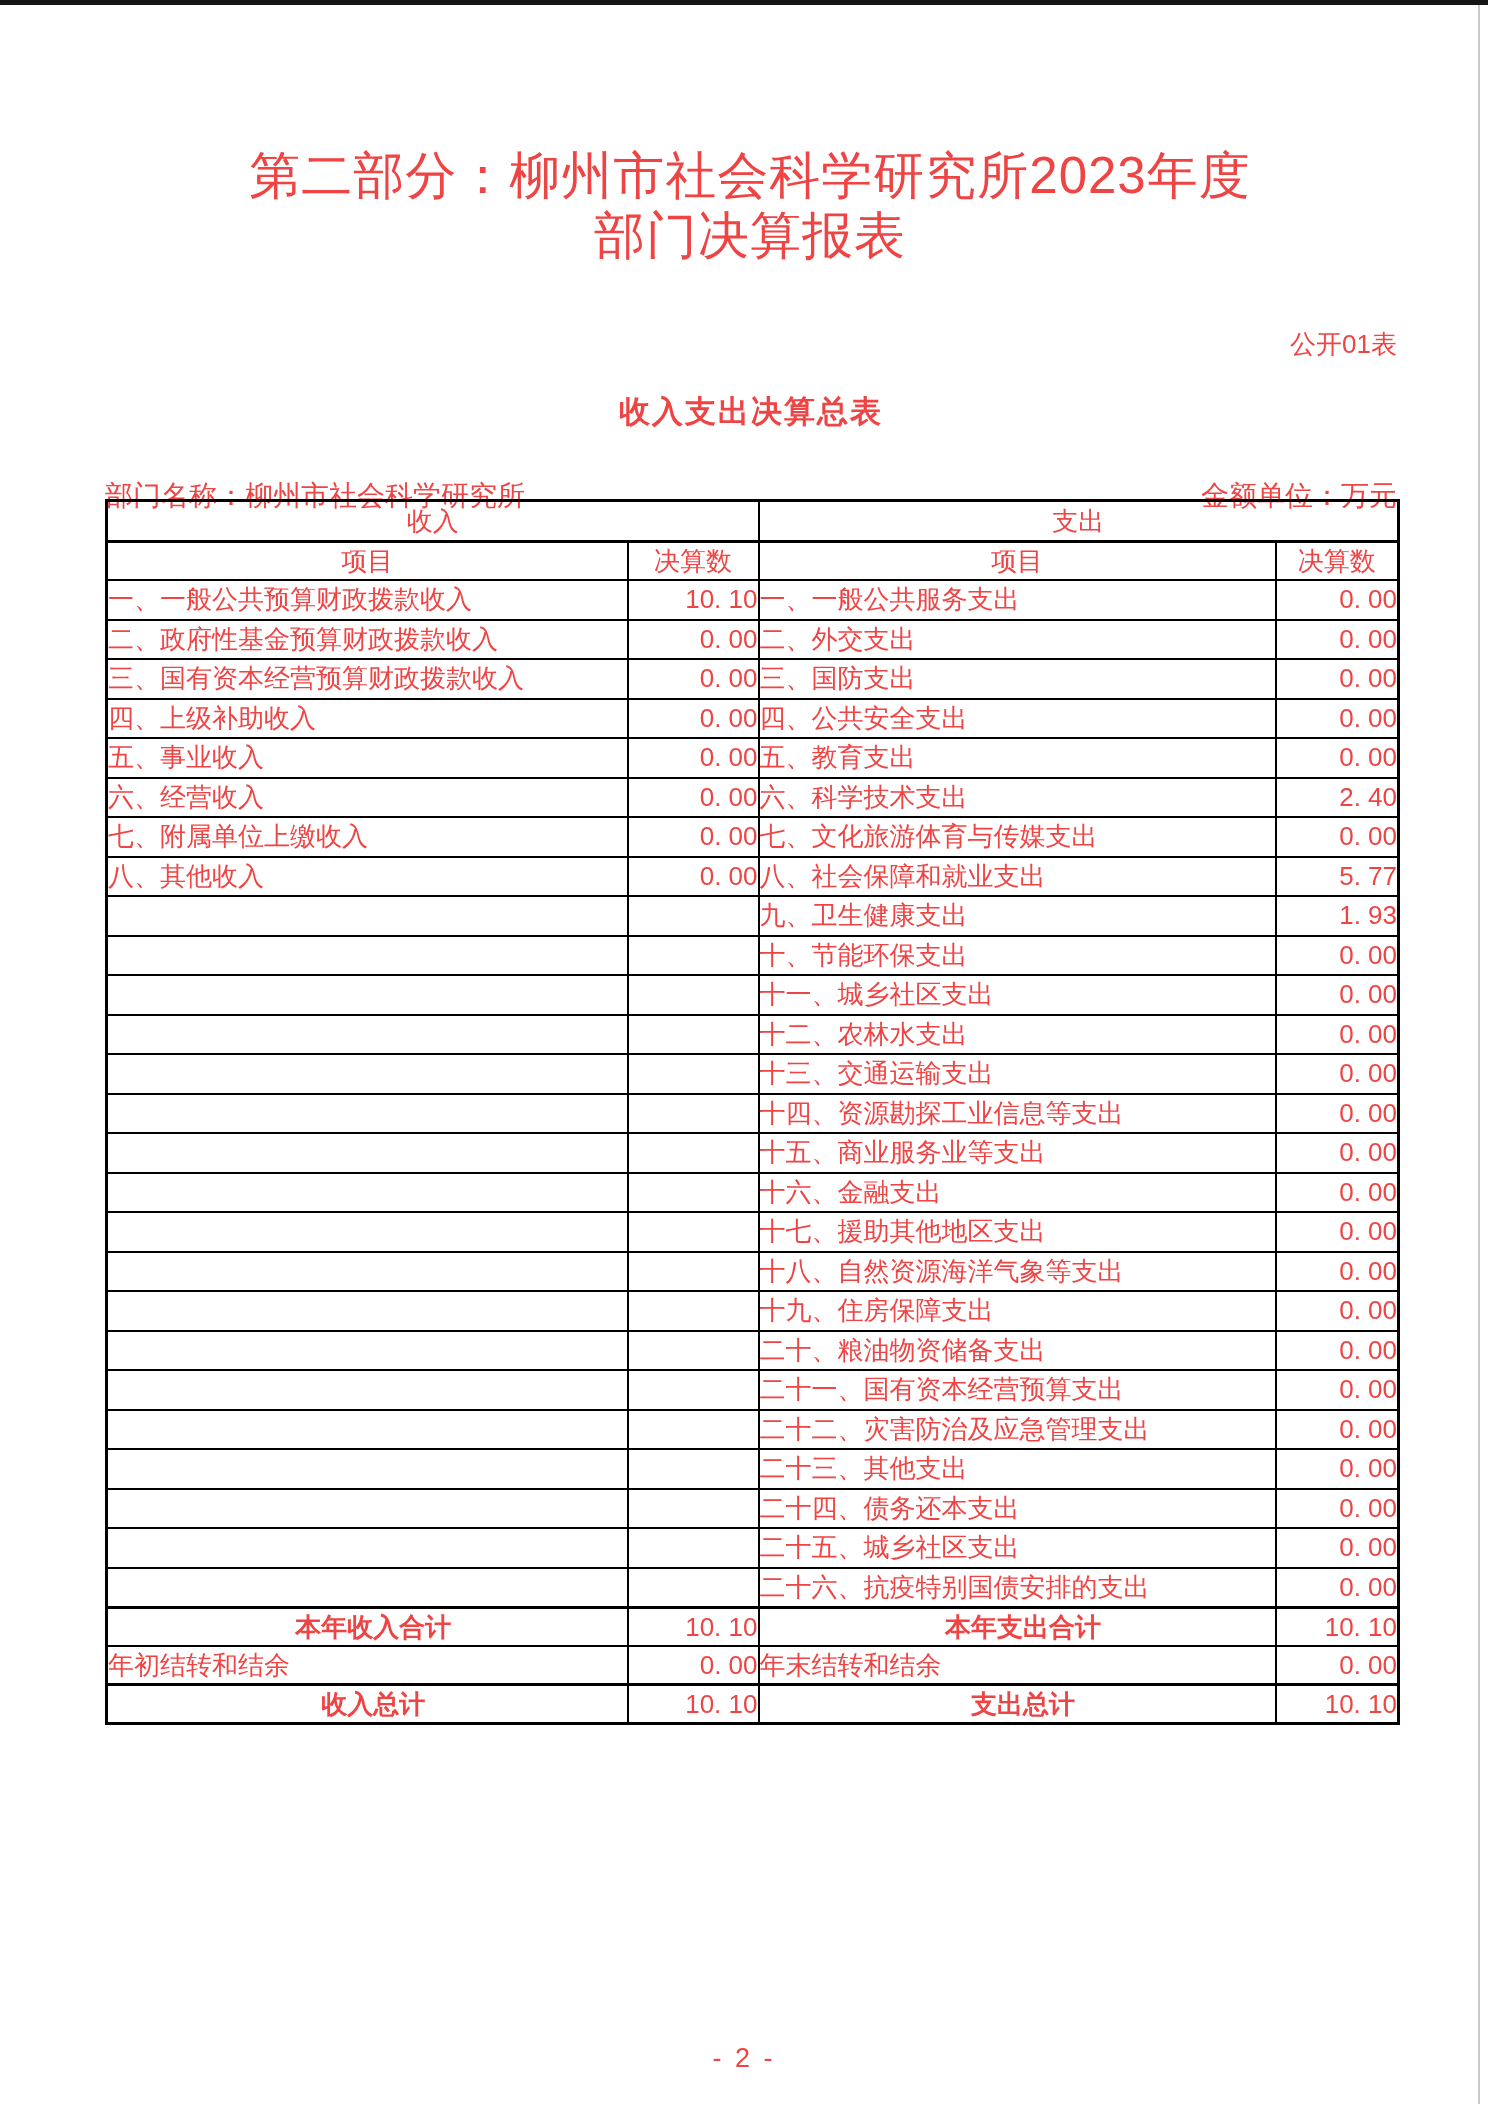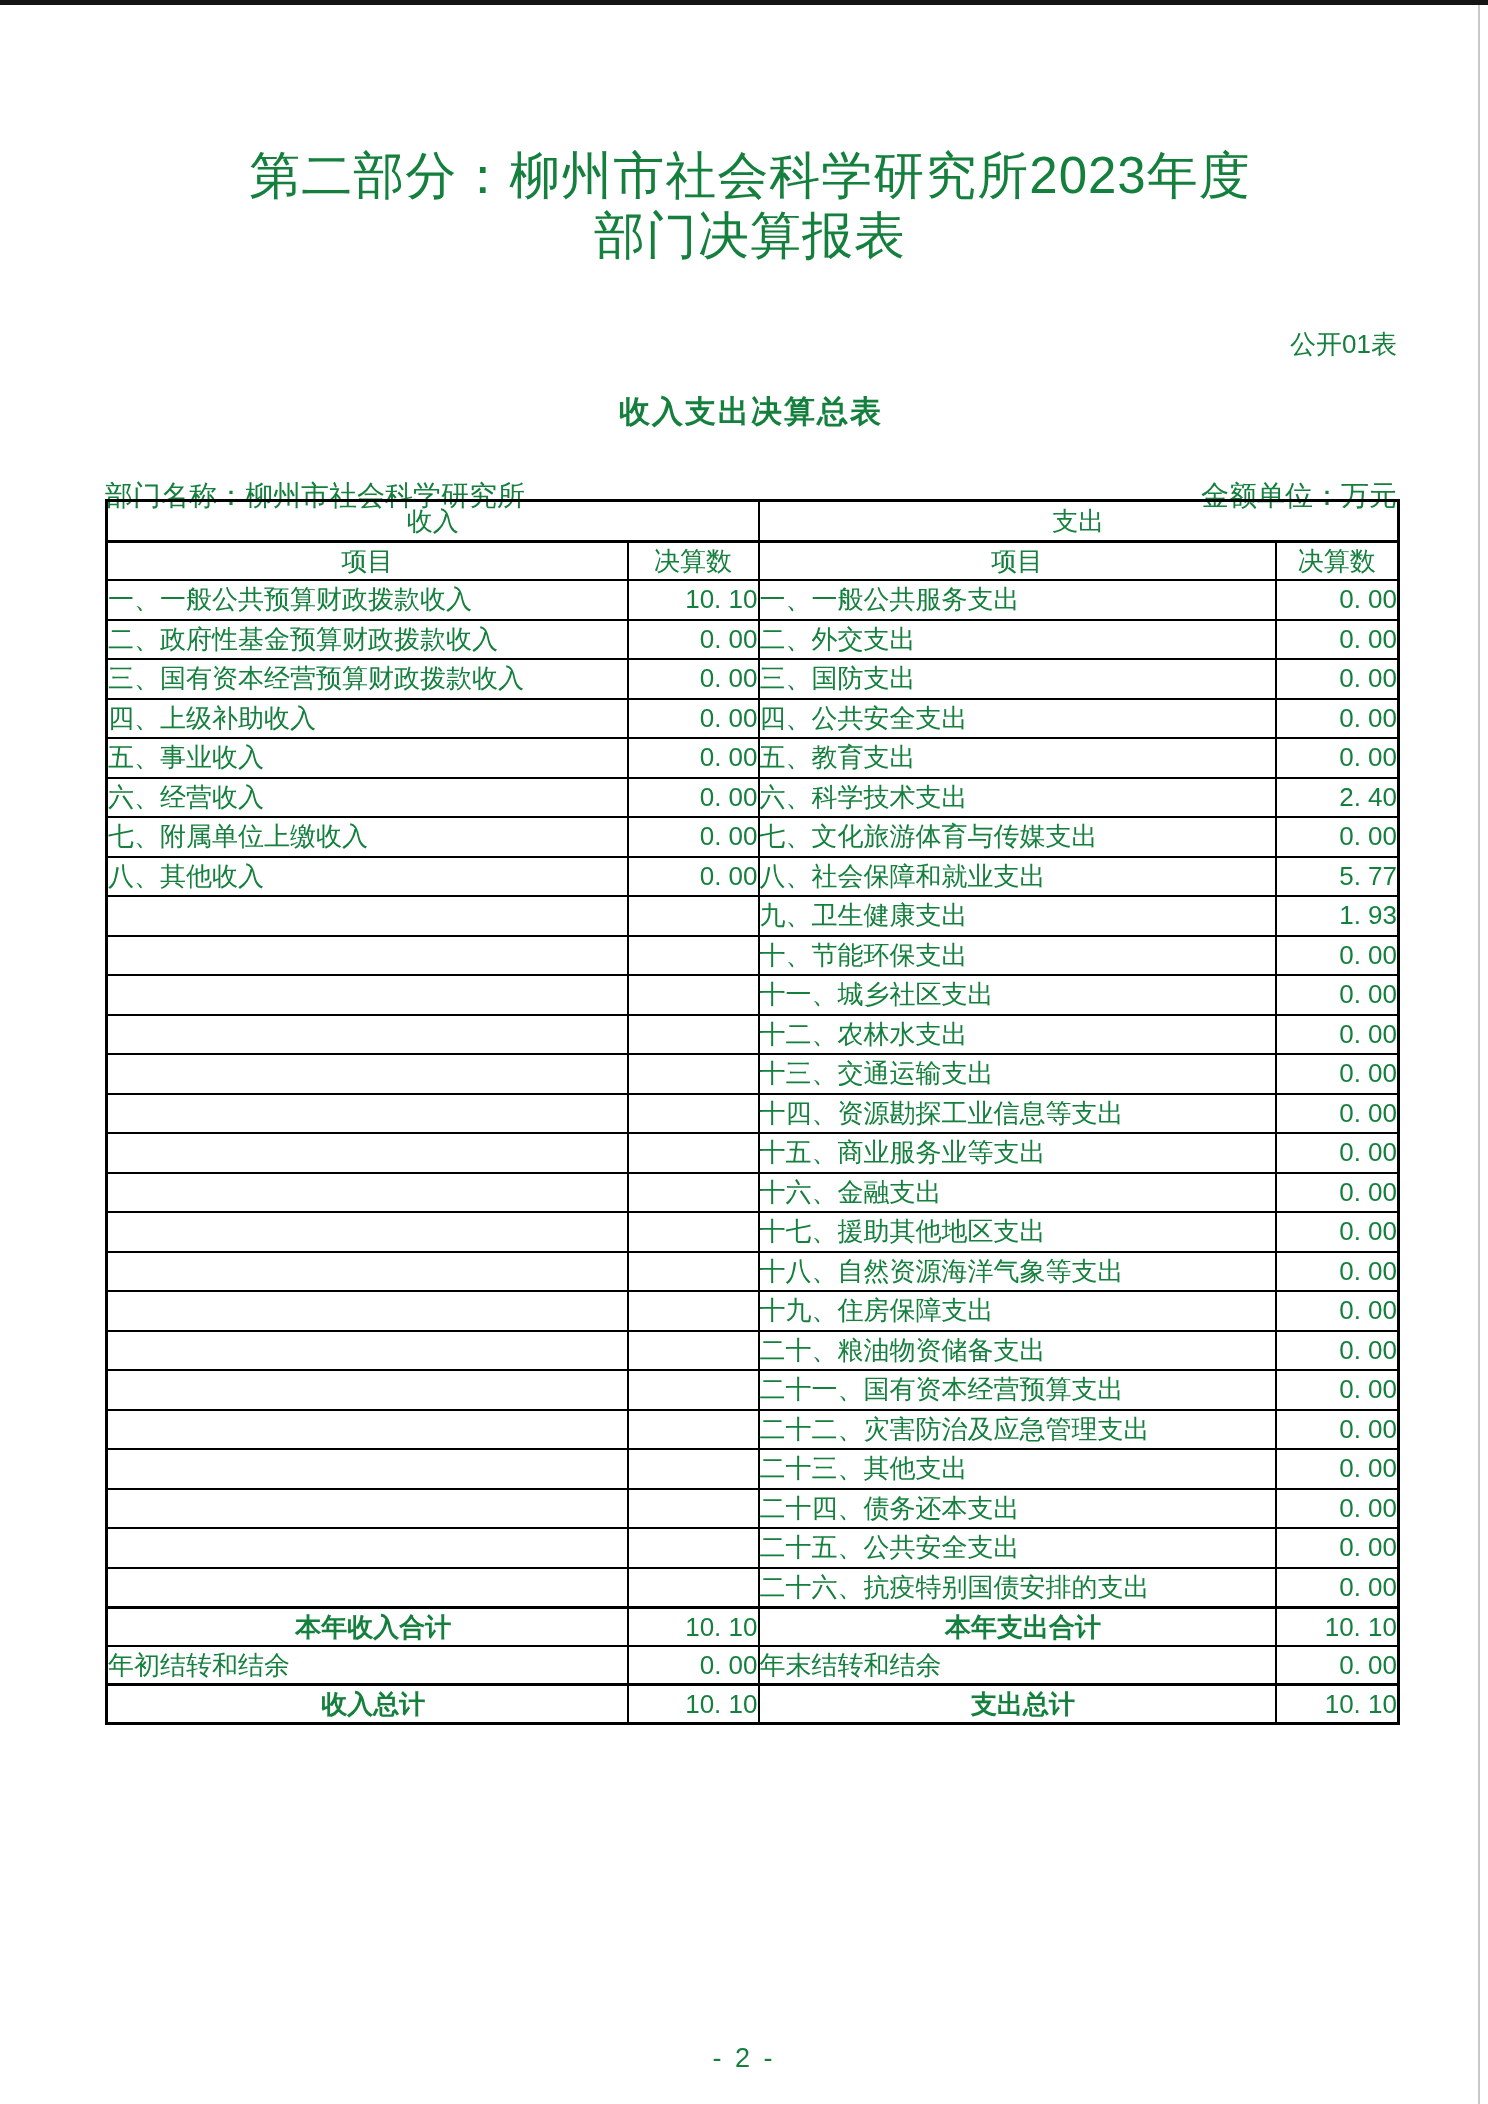--- a/index.html
+++ b/index.html
@@ -1,18 +1,18 @@
 <!DOCTYPE html>
 <html><head>
 <meta charset="utf-8">
 <style>
   html,body { margin:0; padding:0; background:#ffffff; }
   .sheet {
     position:relative; width:1488px; height:2104px; background:#ffffff;
-    font-family:"Liberation Sans","DejaVu Sans",sans-serif; color:#15803d;
+    font-family:"Liberation Sans","DejaVu Sans",sans-serif; color:#ef4444;
     overflow:hidden;
   }
   .top-bar { position:absolute; top:0; left:0; width:1488px; height:5px; background:#151515; }
   .right-line { position:absolute; top:5px; left:1478px; width:2px; height:2099px; background:#c9c9c9; }
 
   .title {
     position:absolute; top:146px; left:60px; width:1380px;
     text-align:center; font-size:51px; line-height:60px; font-weight:500; letter-spacing:1px;
   }
   .table-code {
@@ -238,21 +238,21 @@
         </tr>
         <tr>
           <td class="item"></td>
           <td class="amount"></td>
           <td class="item">二十四、债务还本支出</td>
           <td class="amount">0. 00</td>
         </tr>
         <tr>
           <td class="item"></td>
           <td class="amount"></td>
-          <td class="item">二十五、公共安全支出</td>
+          <td class="item">二十五、城乡社区支出</td>
           <td class="amount">0. 00</td>
         </tr>
         <tr>
           <td class="item"></td>
           <td class="amount"></td>
           <td class="item">二十六、抗疫特别国债安排的支出</td>
           <td class="amount">0. 00</td>
         </tr>
       </tbody>
     <tfoot>

